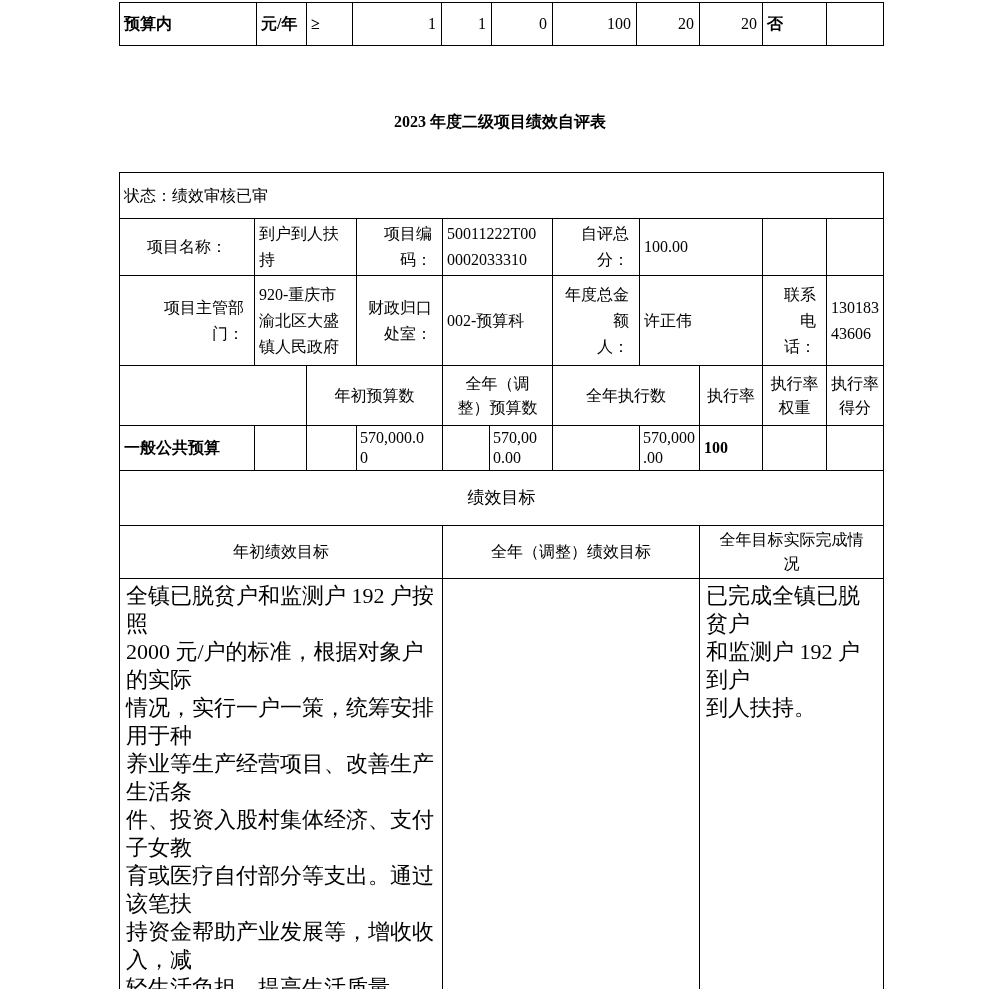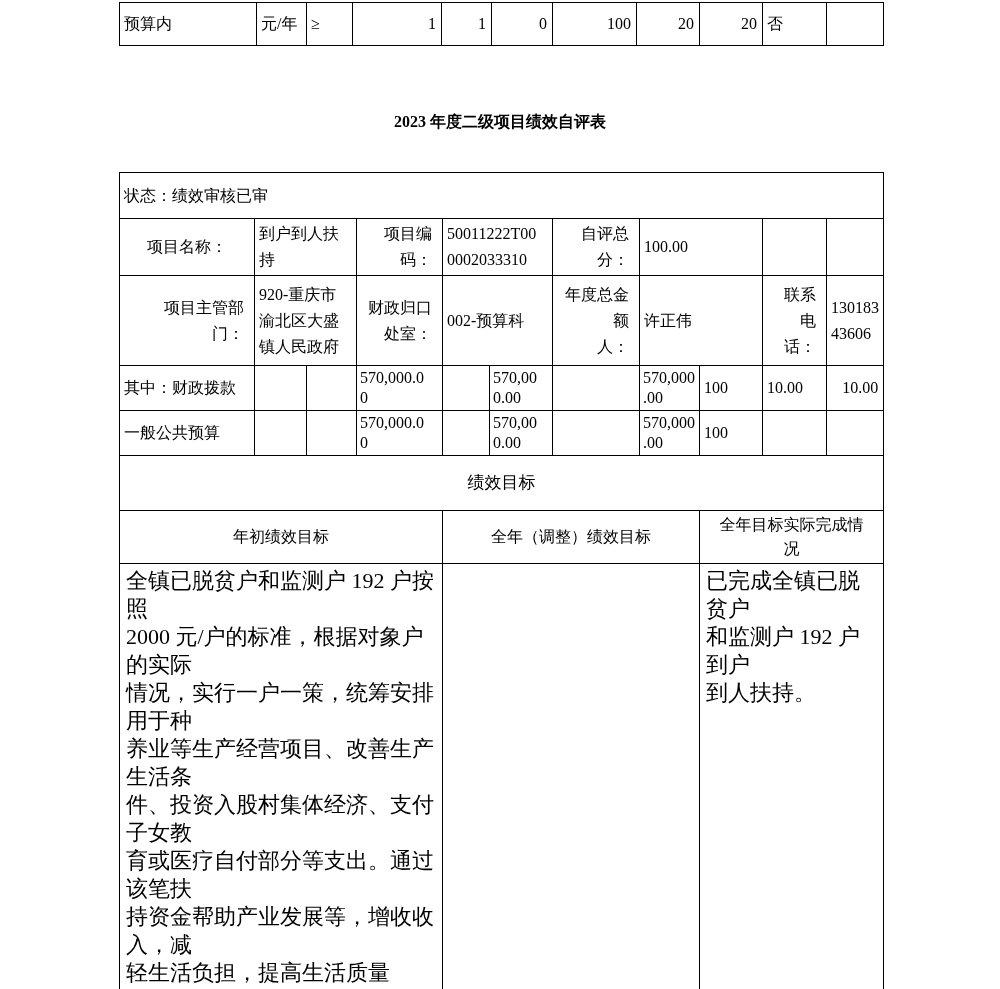--- a/index.html
+++ b/index.html
@@ -19,21 +19,21 @@
   .top-table{position:absolute;left:119px;top:2px;width:765px;}
   .top-table td{height:38px;}
 
   .doc-title{
     position:absolute;left:0;top:112px;width:1000px;margin:0;
     text-align:center;font-size:16px;font-weight:bold;
   }
 
   .main-table{position:absolute;left:119px;top:172px;width:765px;}
 
-  .al-l{text-align:left;}
+  .al-l{text-align:left;font-weight:bold;}
   .al-c{text-align:center;margin-top:16px;}
   .lbl{text-align:right;padding-right:10px;line-height:26px;}
   .val{text-align:left;padding-left:4px;line-height:26px;}
   .money{text-align:left;padding:1px 2px 1px 3px;line-height:20px;}
   .num-r{text-align:right;padding-right:5px;}
   .section{text-align:center;font-size:17px;}
   .fund-head{text-align:center;line-height:24px;}
   .goal-head{text-align:center;line-height:24px;padding:2px 10px;}
   .goal-body{vertical-align:top;text-align:left;font-size:22px;line-height:28px;padding:3px 6px;}
   .status-cell{padding-right:6px;}
@@ -124,38 +124,34 @@
 人：</td>
       <td colspan="2" class="val">许正伟</td>
       <td class="lbl">联系
 电
 话：</td>
       <td class="val">130183
 43606</td>
     </tr>
 
 
-
-
-    <tr style="height:45px">
-      <td class="al-l">其中：财政拨款</td>
-      <td></td>
-      <td></td>
-      <td class="money">570,000.0
-0</td>
-      <td></td>
-      <td class="money">570,00
-0.00</td>
-      <td></td>
-      <td class="money">570,000
-.00</td>
-      <td class="al-l">100</td>
-      <td class="al-l">10.00</td>
-      <td class="num-r">10.00</td>
-    </tr>
+    <tr style="height:60px">
+      <td colspan="2"></td>
+      <td colspan="2" class="fund-head">年初预算数</td>
+      <td colspan="2" class="fund-head">全年（调
+整）预算数</td>
+      <td colspan="2" class="fund-head">全年执行数</td>
+      <td class="fund-head">执行率</td>
+      <td class="fund-head">执行率
+权重</td>
+      <td class="fund-head">执行率
+得分</td>
+    </tr>
+
+
 
     <tr style="height:45px">
       <td class="al-l">一般公共预算</td>
       <td></td>
       <td></td>
       <td class="money">570,000.0
 0</td>
       <td></td>
       <td class="money">570,00
 0.00</td>

